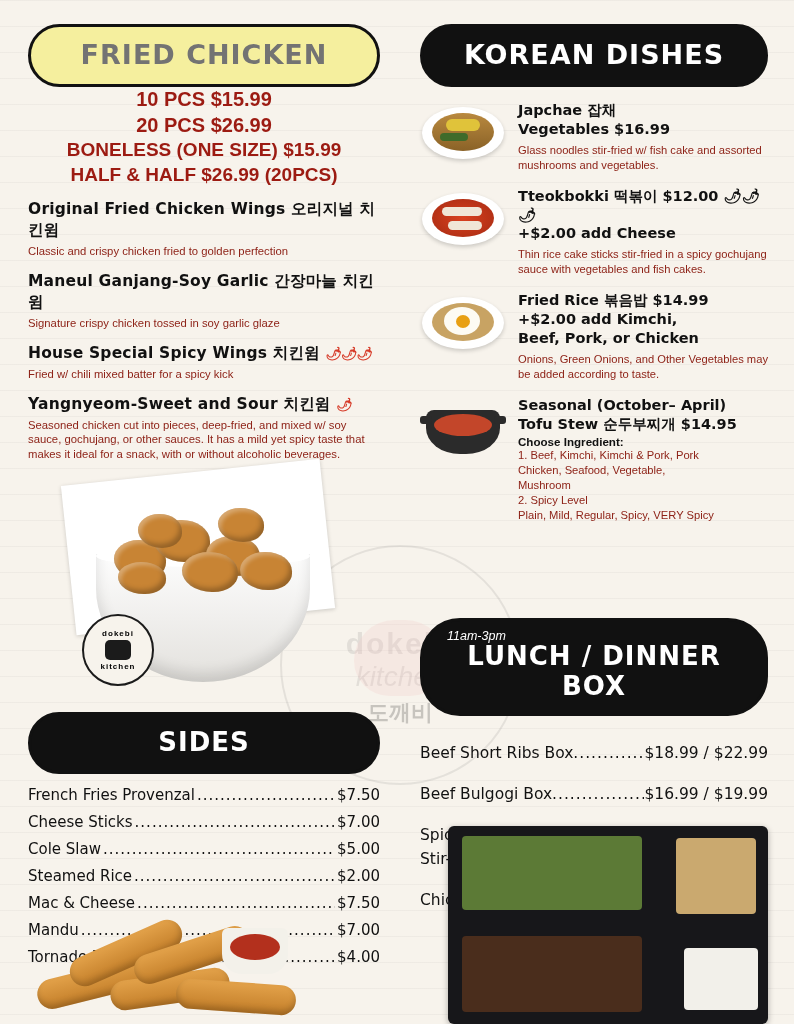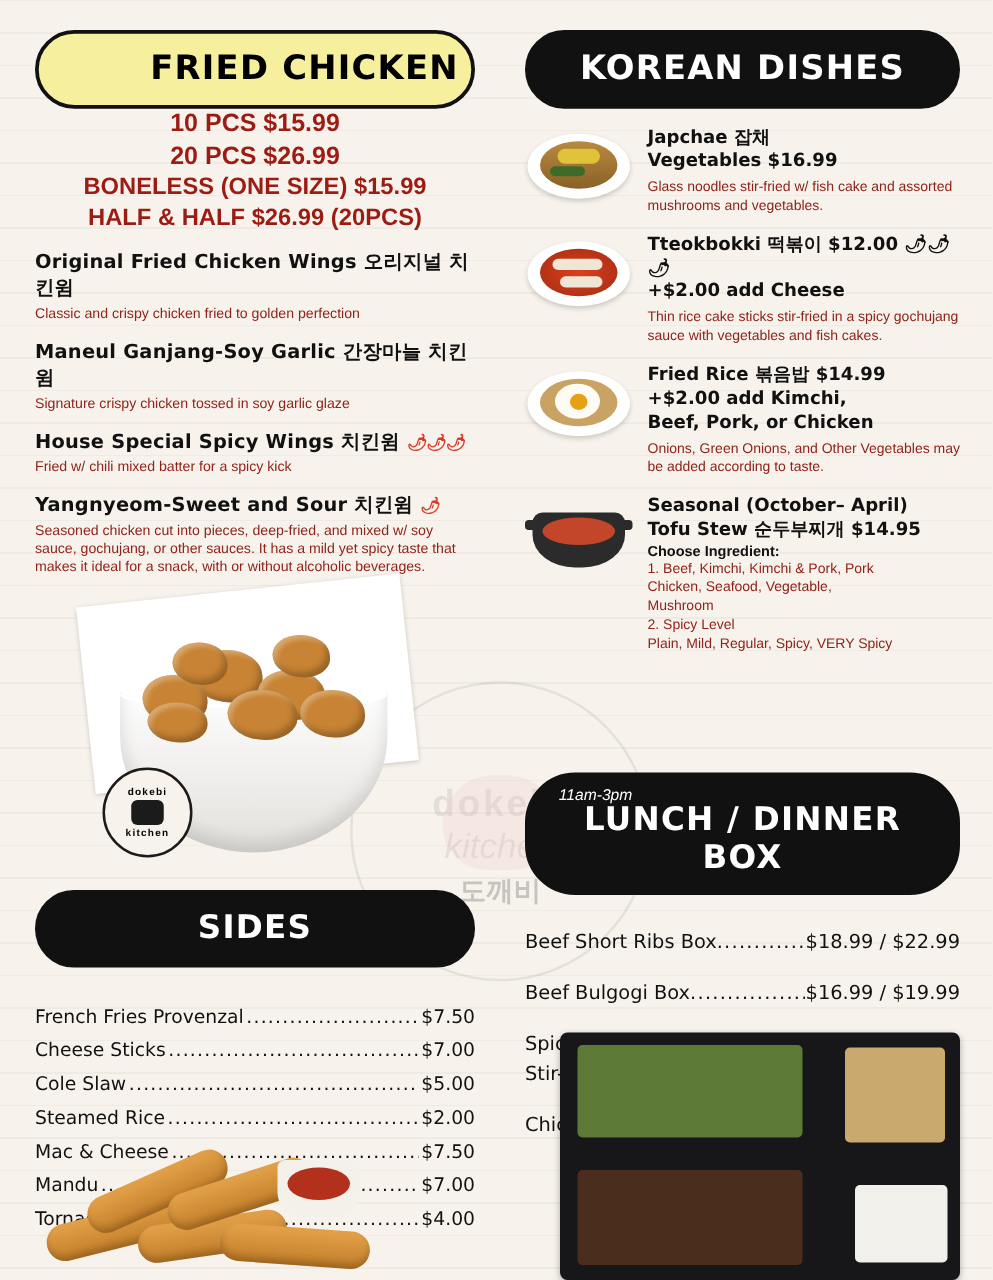--- a/index.html
+++ b/index.html
@@ -38,21 +38,21 @@
 
   
   .pill {
     border-radius: 40px;
     text-align:center;
     font-weight: bold;
     letter-spacing: 1px;
     padding: 12px 10px 14px;
     border: 3px solid #111;
   }
-  .pill-yellow { background:#f5ef9e; color:#000000;text-align:right; }
+  .pill-yellow { background:#f5ef9e; color:#737373; }
   .pill-black { background:#111; color:#fff; }
 
   .col-left { position:absolute; left:28px; top:24px; width:352px; }
   .col-right { position:absolute; left:420px; top:24px; width:348px; }
 
   .title-fc { font-size:27px; font-family:"DejaVu Sans", sans-serif; }
   .title-kd { font-size:27px; font-family:"DejaVu Sans", sans-serif; }
 
   .price-block { text-align:center; color:#9c1b12; font-weight:bold; line-height:1.28; }
   .price-block .l1 { font-size:20px; }
@@ -229,21 +229,21 @@
 
 <div class="fc-logo">
   <div class="lg-top">dokebi</div>
   <div class="lg-mid"></div>
   <div class="lg-bot">kitchen</div>
 </div>
 
 <div class="sides-wrap">
   <div class="pill pill-black title-sides">SIDES</div>
 
-  <div style="margin-top:30px;text-align:center;">
+  <div style="margin-top:12px;text-align:center;">
     <div class="side-line">
       <span class="nm">French Fries Provenzal</span>
       <span class="dots">..................................................................</span>
       <span class="pr">$7.50</span>
     </div>
     <div class="side-line">
       <span class="nm">Cheese Sticks</span>
       <span class="dots">..................................................................</span>
       <span class="pr">$7.00</span>
     </div>

